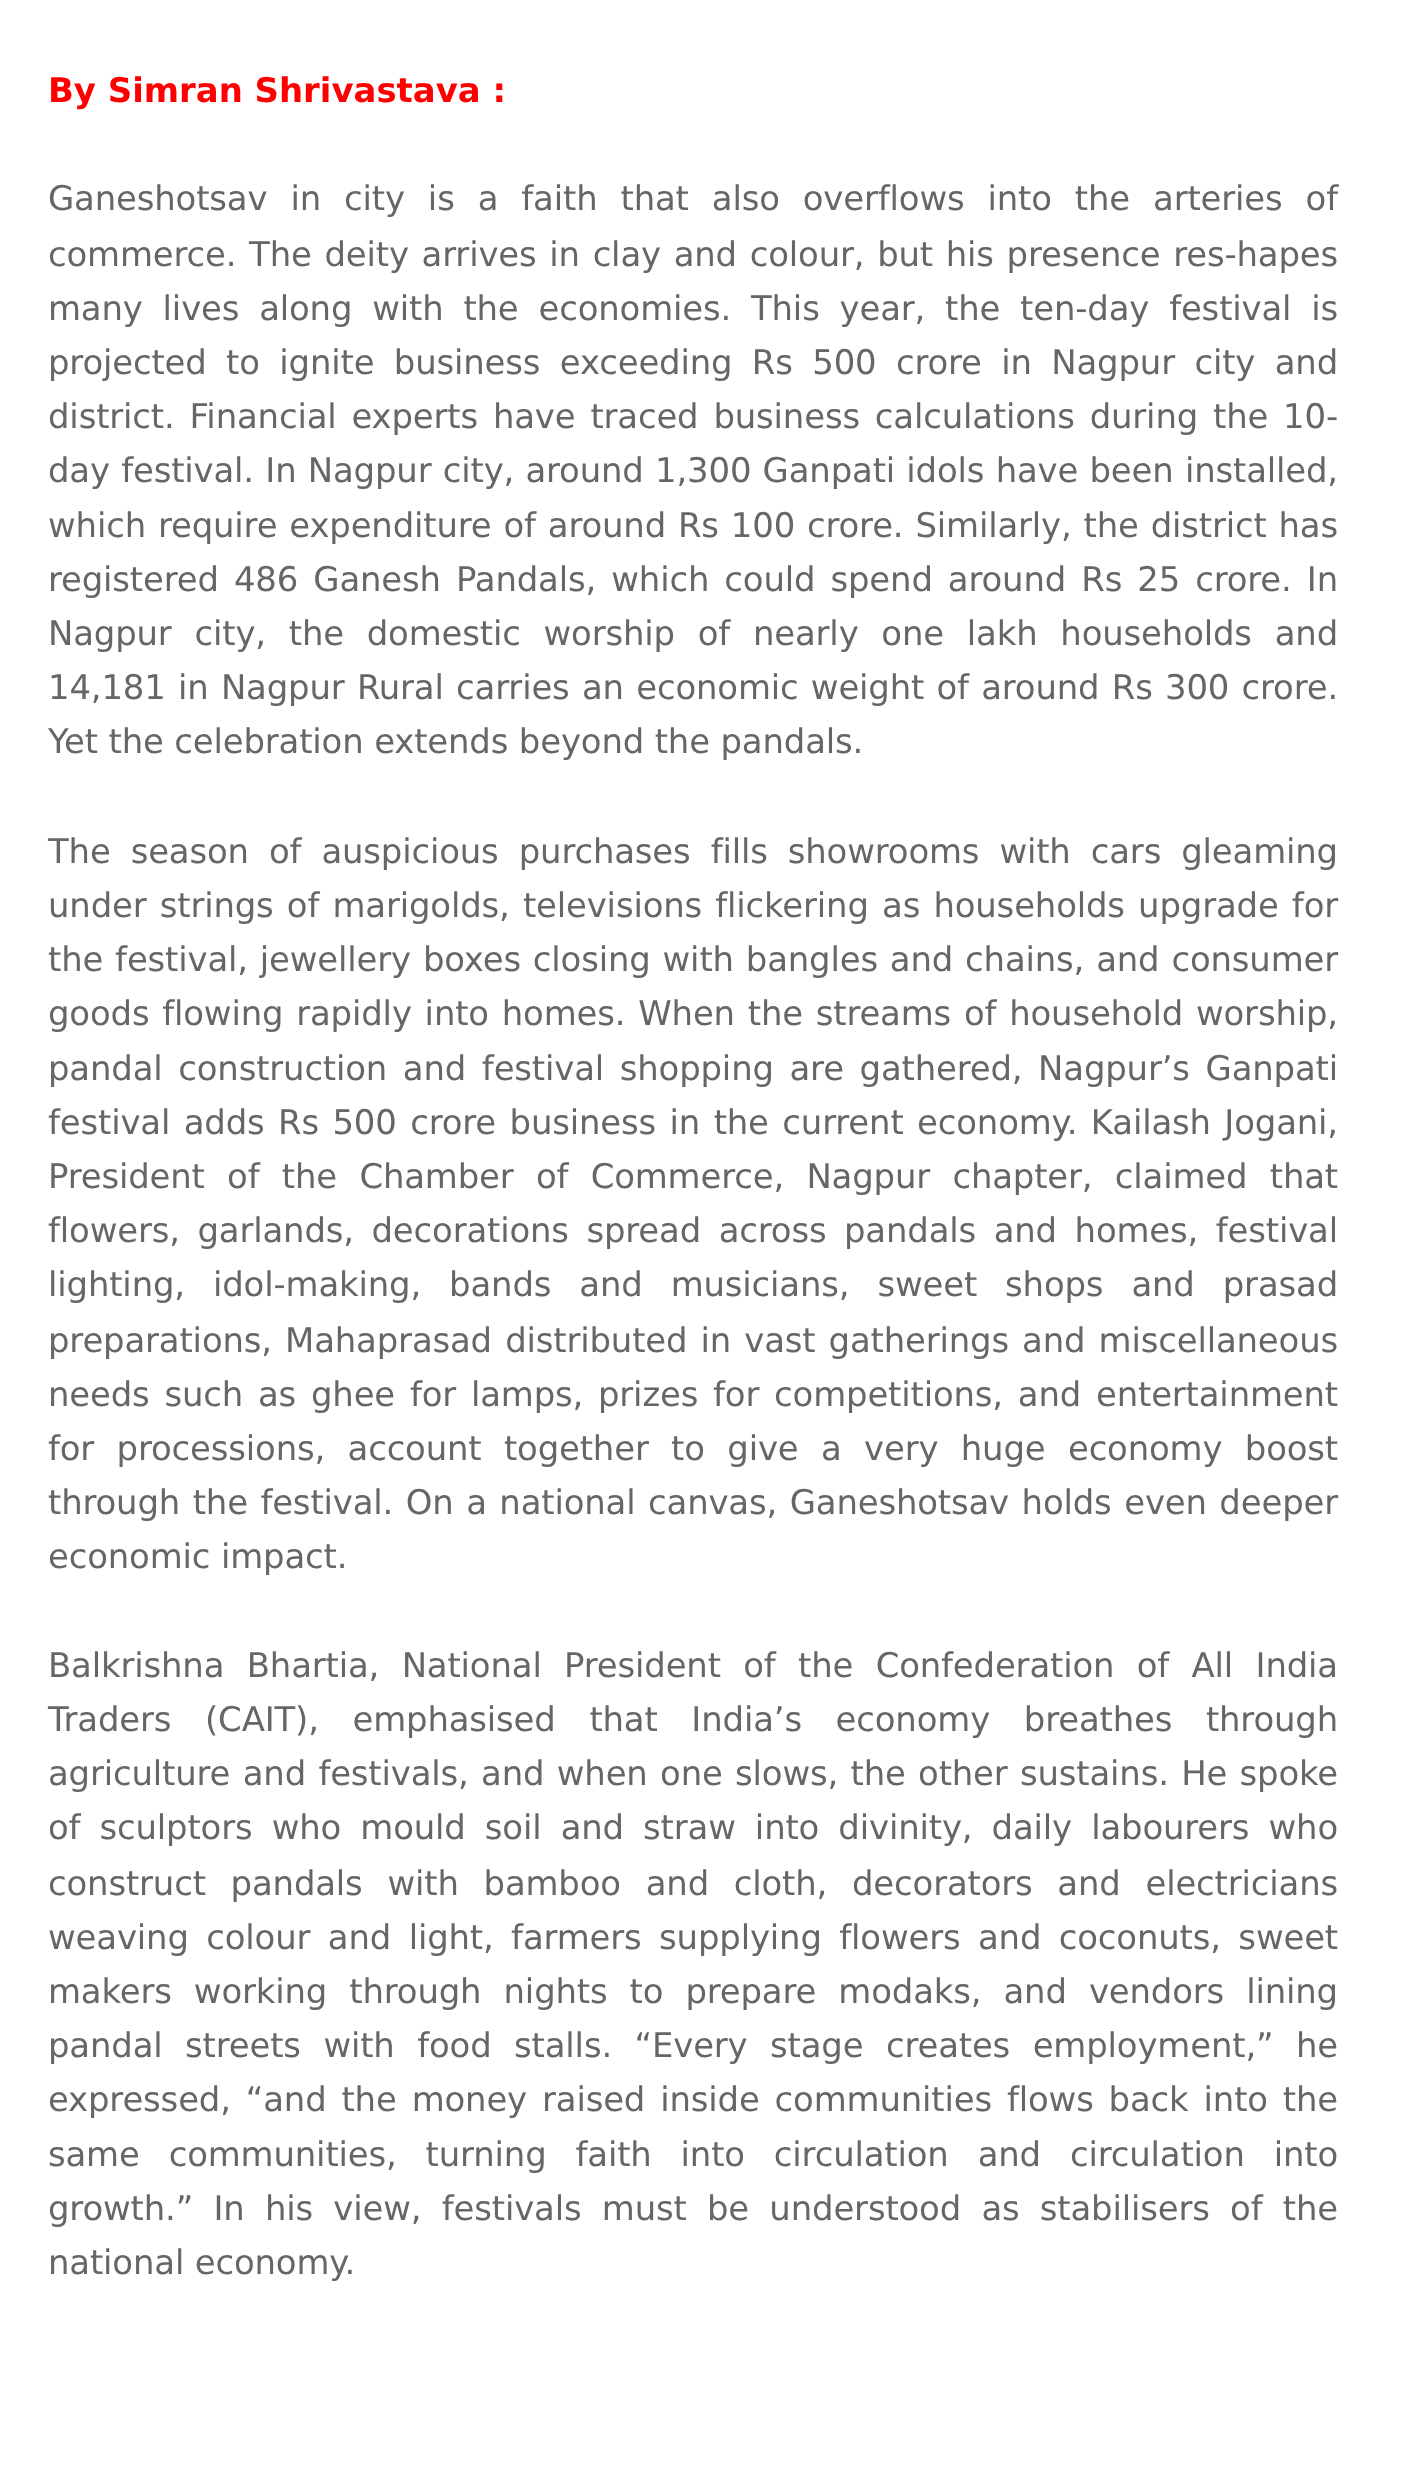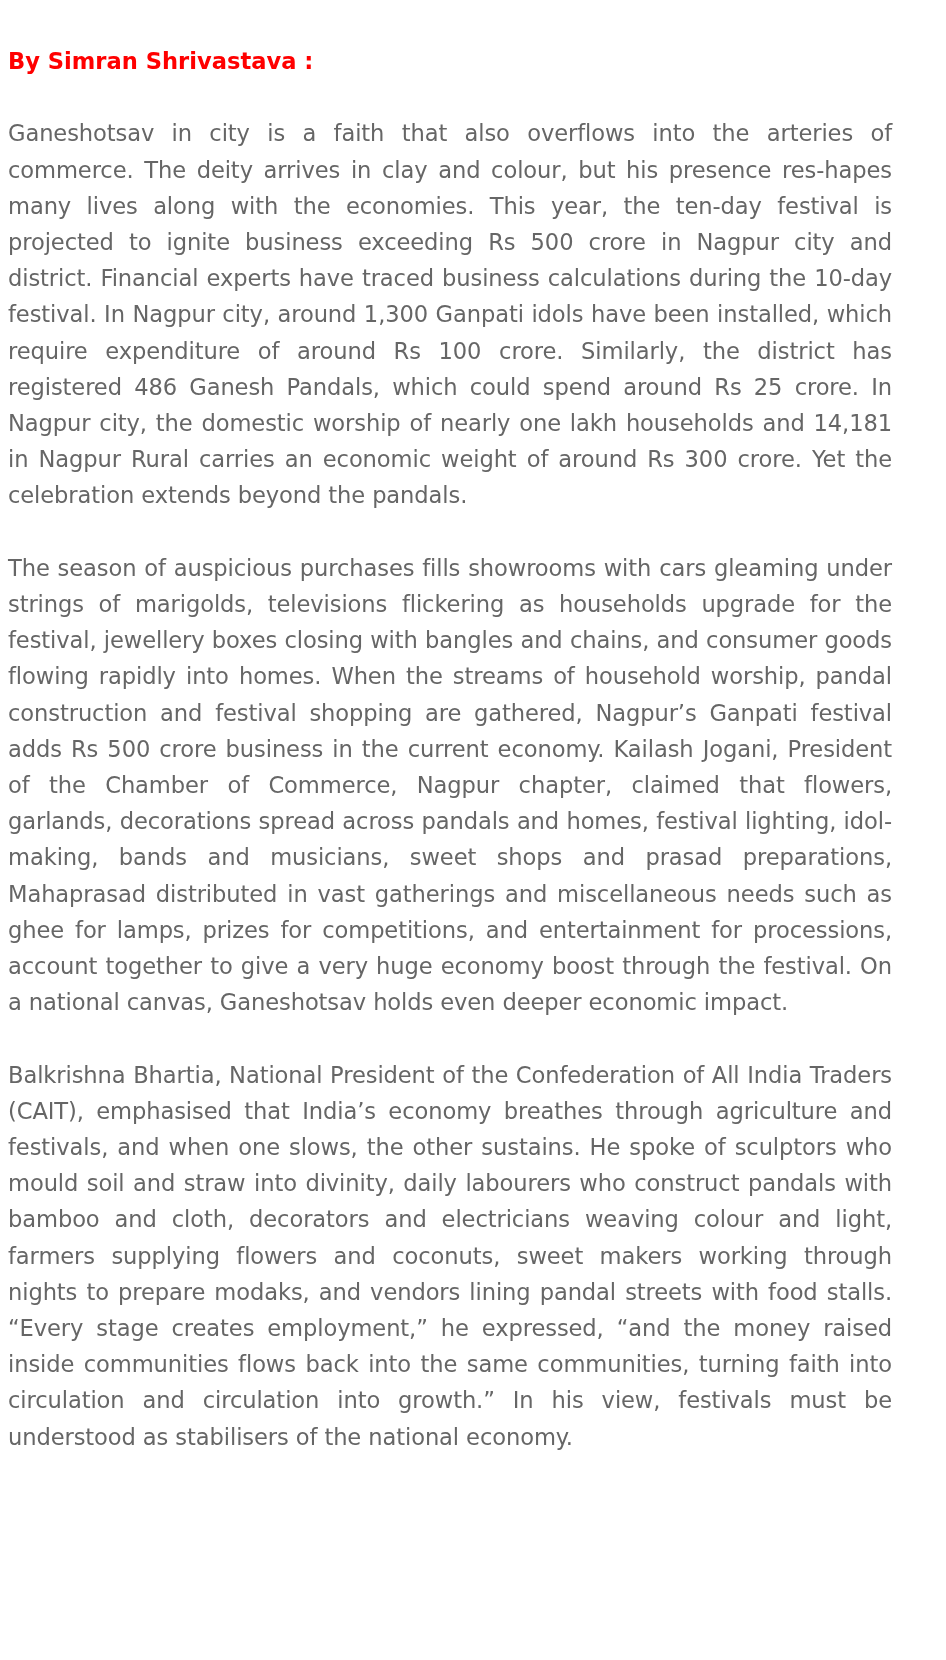--- a/index.html
+++ b/index.html
@@ -7,21 +7,21 @@
       padding: 0;
       background: #ffffff;
     }
     body {
       width: 946px;
       height: 1660px;
       overflow: hidden;
     }
     .article {
       box-sizing: border-box;
-      padding: 43px 54px 0 8px;
+      padding: 43px 54px 0 32px;
       width: 946px;
       font-family: "DejaVu Sans", sans-serif;
       font-size: 22.6px;
       line-height: 36.2px;
       color: #666666;
     }
     .byline {
       margin: 0 0 36.2px 0;
       color: #ff0000;
       font-weight: bold;

